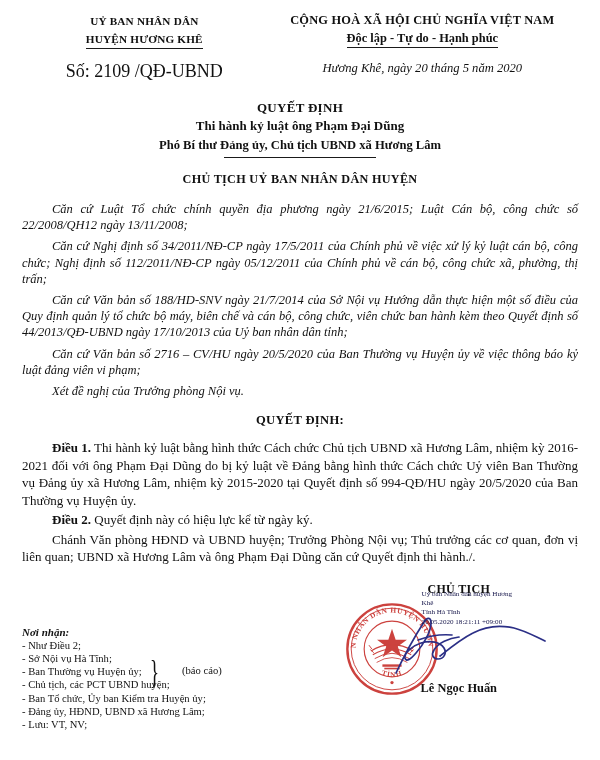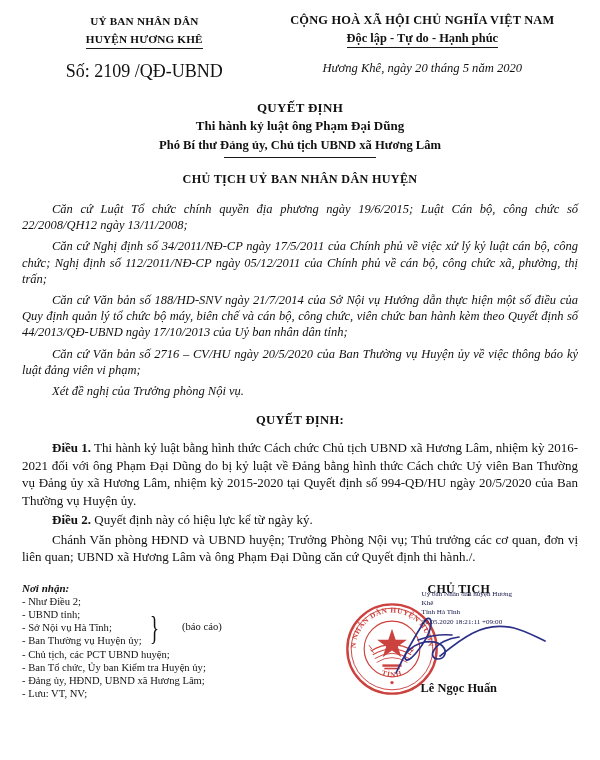--- a/index.html
+++ b/index.html
@@ -159,20 +159,21 @@
   .footer {
     display: flex;
     align-items: flex-start;
     padding: 0 18px 0 22px;
     box-sizing: border-box;
     margin-top: 16px;
   }
   .recipients {
     width: 56%;
     position: relative;
+    margin-top: 44px;
   }
   .recip-title {
     font-weight: bold;
     font-style: italic;
     font-size: 11px;
     margin-bottom: 1px;
   }
   .recip-list {
     list-style: none;
     margin: 0;
@@ -289,40 +290,39 @@
   <div class="title-block">
     <div class="title-main">QUYẾT ĐỊNH</div>
     <div class="title-sub1">Thi hành kỷ luật ông Phạm Đại Dũng</div>
     <div class="title-sub2">Phó Bí thư Đảng ủy, Chủ tịch UBND xã Hương Lâm</div>
     <div class="title-rule"></div>
     <div class="authority">CHỦ TỊCH UỶ BAN NHÂN DÂN HUYỆN</div>
   </div>
 
   <div class="body-wrap">
 
-    <p class="basis">Căn cứ Luật Tổ chức chính quyền địa phương ngày 19/6/2015; Luật Cán bộ, công chức số 22/2008/QH12 ngày 13/11/2008;</p>
+    <p class="basis">Căn cứ Luật Tổ chức chính quyền địa phương ngày 21/6/2015; Luật Cán bộ, công chức số 22/2008/QH12 ngày 13/11/2008;</p>
     <p class="basis">Căn cứ Nghị định số 34/2011/NĐ-CP ngày 17/5/2011 của Chính phủ về việc xử lý kỷ luật cán bộ, công chức; Nghị định số 112/2011/NĐ-CP ngày 05/12/2011 của Chính phủ về cán bộ, công chức xã, phường, thị trấn;</p>
     <p class="basis">Căn cứ Văn bản số 188/HD-SNV ngày 21/7/2014 của Sở Nội vụ Hướng dẫn thực hiện một số điều của Quy định quản lý tổ chức bộ máy, biên chế và cán bộ, công chức, viên chức ban hành kèm theo Quyết định số 44/2013/QĐ-UBND ngày 17/10/2013 của Uỷ ban nhân dân tỉnh;</p>
     <p class="basis">Căn cứ Văn bản số 2716 – CV/HU ngày 20/5/2020 của Ban Thường vụ Huyện ủy về việc thông báo kỷ luật đảng viên vi phạm;</p>
     <p class="basis">Xét đề nghị của Trưởng phòng Nội vụ.</p>
 
     <div class="decide-kw">QUYẾT ĐỊNH:</div>
 
     <p class="article"><b>Điều 1.</b><span> Thi hành kỷ luật bằng hình thức Cách chức Chủ tịch UBND xã Hương Lâm, nhiệm kỳ 2016-2021 đối với ông Phạm Đại Dũng do bị kỷ luật về Đảng bằng hình thức Cách chức Uỷ viên Ban Thường vụ Đảng ủy xã Hương Lâm, nhiệm kỳ 2015-2020  tại Quyết định số 994-QĐ/HU ngày 20/5/2020 của Ban Thường vụ Huyện ủy.</span></p>
     <p class="article"><b>Điều 2.</b><span> Quyết định này có hiệu lực kể từ ngày ký.</span></p>
     <p class="article">Chánh Văn phòng HĐND và UBND huyện; Trưởng Phòng Nội vụ; Thủ trưởng các cơ quan, đơn vị liên quan; UBND xã Hương Lâm và ông Phạm Đại Dũng căn cứ Quyết định thi hành./.</p>
   </div>
 
   <div class="footer">
 
     <div class="recipients">
       <div class="recip-title">Nơi nhận:</div>
       <ul class="recip-list">
         <li>- Như Điều 2;</li>
-        <li>- UBND tỉnh;</li>
         <li>- Sở Nội vụ Hà Tĩnh;</li>
         <li>- Ban Thường vụ Huyện ủy;</li>
         <li>- Chủ tịch, các PCT UBND huyện;</li>
         <li>- Ban Tổ chức, Ủy ban Kiểm tra Huyện ủy;</li>
         <li>- Đảng ủy, HĐND, UBND xã Hương Lâm;</li>
         <li>- Lưu: VT, NV;</li>
 
         <div class="brace-group">
           <span class="brace">}</span>
           <span class="brace-note">(báo cáo)</span>

